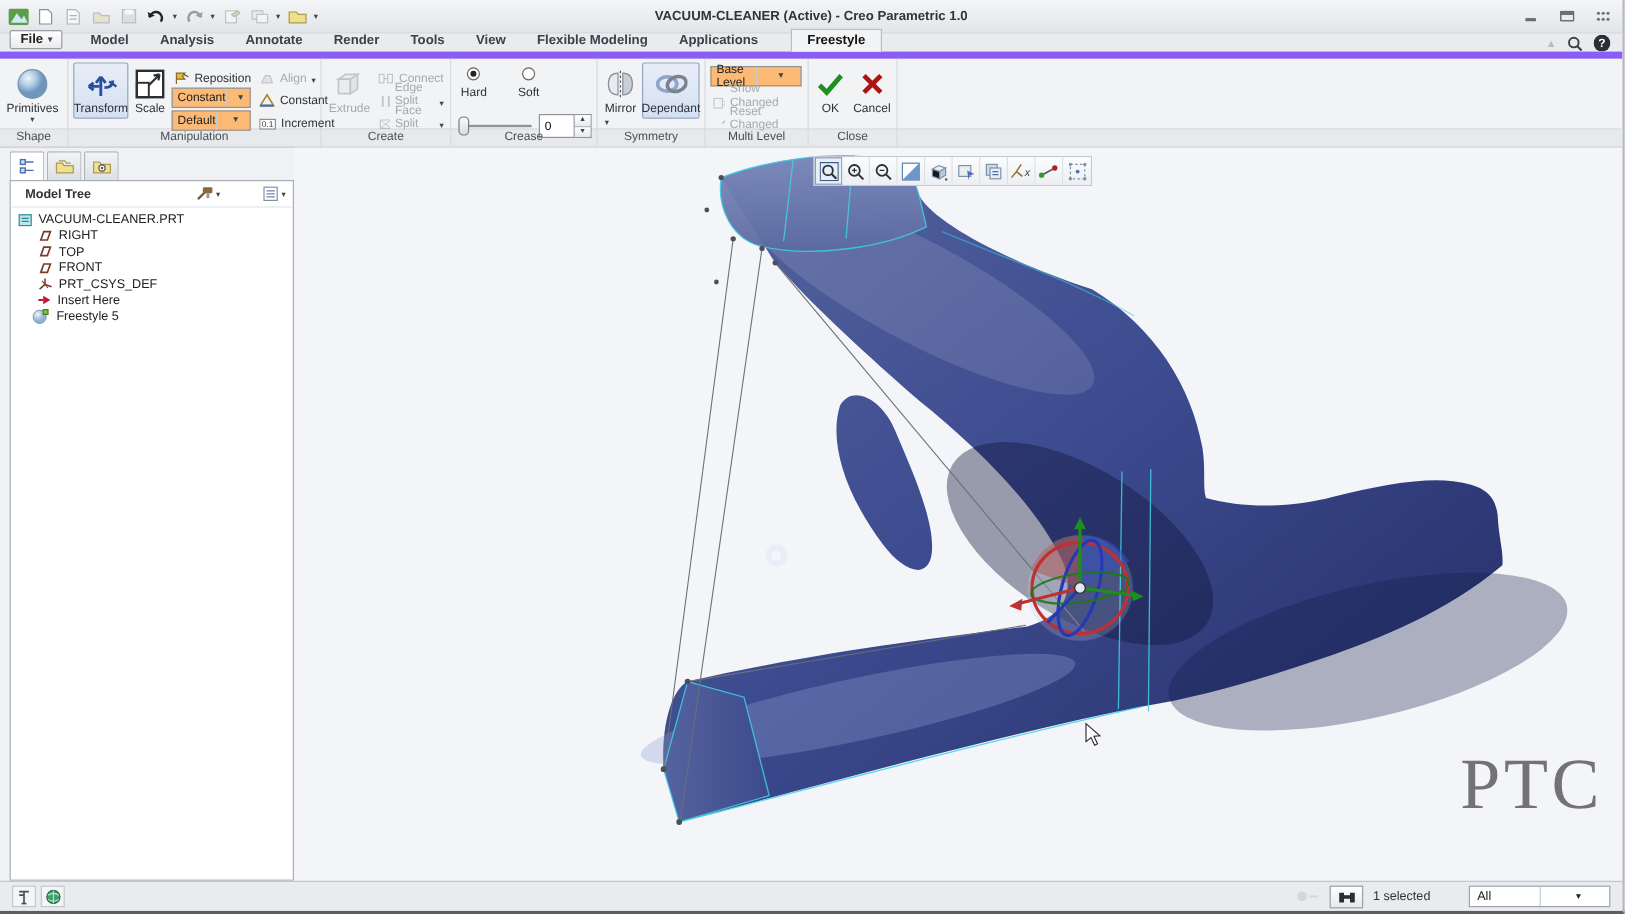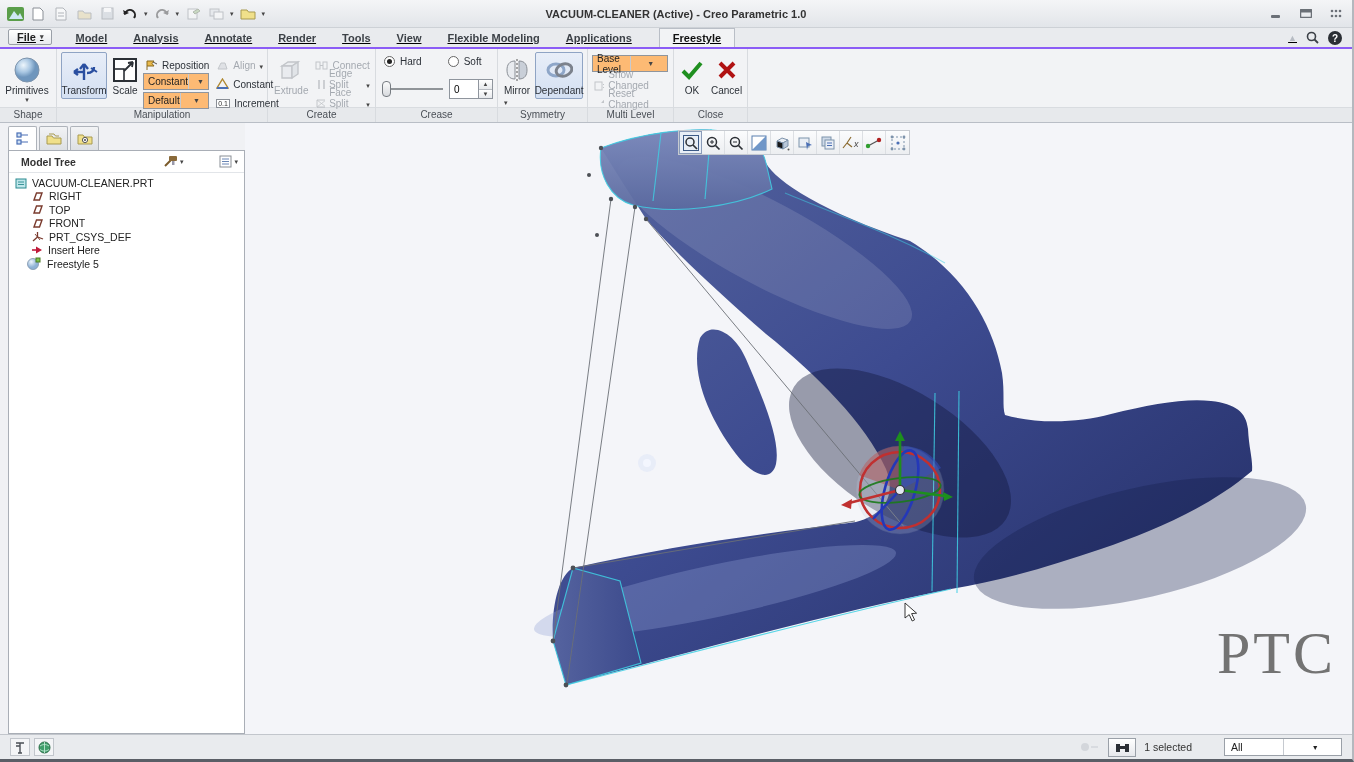--- a/index.html
+++ b/index.html
@@ -13,21 +13,21 @@
     border-bottom:1px solid #cdd1d6; }
   .qat { display:flex; align-items:center; gap:5px; }
   .qat .qbtn { width:18px; height:18px; display:flex; align-items:center; justify-content:center; }
   .qat svg { display:block; }
   .title-text { position:absolute; left:0; right:0; text-align:center; font-size:11px; font-weight:bold; color:#333; pointer-events:none; }
   .winbtns { margin-left:auto; display:flex; gap:10px; z-index:2; }
   .winbtn { width:20px; height:14px; display:flex; align-items:center; justify-content:center; color:#6b7077; font-size:10px; }
 
   
   .tabbar { position:absolute; top:28px; left:0; right:0; height:21px; background:#e9ebee;
-    display:flex; align-items:center; border-bottom:2px solid #8b5cf6;text-decoration:underline; }
+    display:flex; align-items:flex-end; border-bottom:6px solid #8b5cf6; }
   .file-btn { margin:0 10px 2px 8px; background:linear-gradient(#ffffff,#e8eaed); border:1px solid #9aa0a8;
     border-radius:2px; font-size:11px; font-weight:bold; color:#222; padding:1px 8px; display:flex; gap:4px; align-items:center; }
   .mtab { font-size:11px; font-weight:bold; color:#3c4147; padding:3px 13px; }
   .mtab.active { background:#f2f3f5; border:1px solid #b9bec6; border-bottom:none; color:#111; }
   .tab-right { margin-left:auto; display:flex; align-items:center; gap:9px; padding-right:10px; }
 
   
   .ribbon { position:absolute; top:49px; left:0; right:0; height:74px; background:#f2f3f5; border-bottom:1px solid #b9bec6; }
   .ribbon-strip { position:absolute; left:0; right:0; bottom:0; height:15px; background:#e7e9ec; border-top:1px solid #d9dce0; }
   .groups { position:relative; display:flex; height:100%; }
@@ -40,21 +40,21 @@
   .bigbtn.dis svg { opacity:.45; }
   .vcol { display:flex; flex-direction:column; gap:2px; padding-top:2px; }
   .sbtn { display:flex; align-items:flex-end; gap:4px; font-size:10px; color:#2c3138; height:17px; padding:0 2px; }
   .sbtn.dis { color:#a4a9b0; }
   .sbtn.dis svg { opacity:.45; }
   .combo { display:flex; align-items:center; width:66px; height:17px; background:#fdba74; border:1px solid #8f959d; font-size:10px; color:#222; }
   .combo span { flex:1; padding-left:4px; }
   .combo .arrow { width:13px; height:100%; border-left:1px solid #c6cad0; display:flex; align-items:center; justify-content:center; font-size:7px; color:#444; }
   .caret { font-size:7px; color:#444; }
   .radio-row { display:flex; gap:26px; padding:4px 4px 0 4px; }
-  .radio { display:flex; align-items:center; gap:5px; font-size:10px; color:#2c3138; }
+  .radio { display:flex; align-items:center; gap:5px; font-size:10px; color:#2c3138;flex-direction:column; }
   .rdot { width:11px; height:11px; border:1px solid #666; border-radius:50%; background:#fff; position:relative; }
   .rdot.on::after { content:""; position:absolute; left:2px; top:2px; width:5px; height:5px; background:#222; border-radius:50%; }
   .slider-row { display:flex; align-items:center; gap:6px; margin-top:12px; padding-left:4px; }
   .track { position:relative; width:78px; height:2px; background:#909498; }
   .thumb { position:absolute; left:-2px; top:-7px; width:9px; height:16px; background:linear-gradient(#fbfbfb,#d8dade); border:1px solid #777c82; border-radius:4px; }
   .numbox { display:flex; height:20px; }
   .numbox input { width:30px; height:20px; border:1px solid #8f959d; font-size:10px; text-align:left; padding-left:4px; font-family:"Liberation Sans",sans-serif; }
   .spin { width:14px; display:flex; flex-direction:column; border:1px solid #8f959d; border-left:none; }
   .spin div { flex:1; font-size:6px; color:#444; display:flex; align-items:center; justify-content:center; background:linear-gradient(#fff,#e7e9ec); }
   .spin div + div { border-top:1px solid #b8bcc2; }

